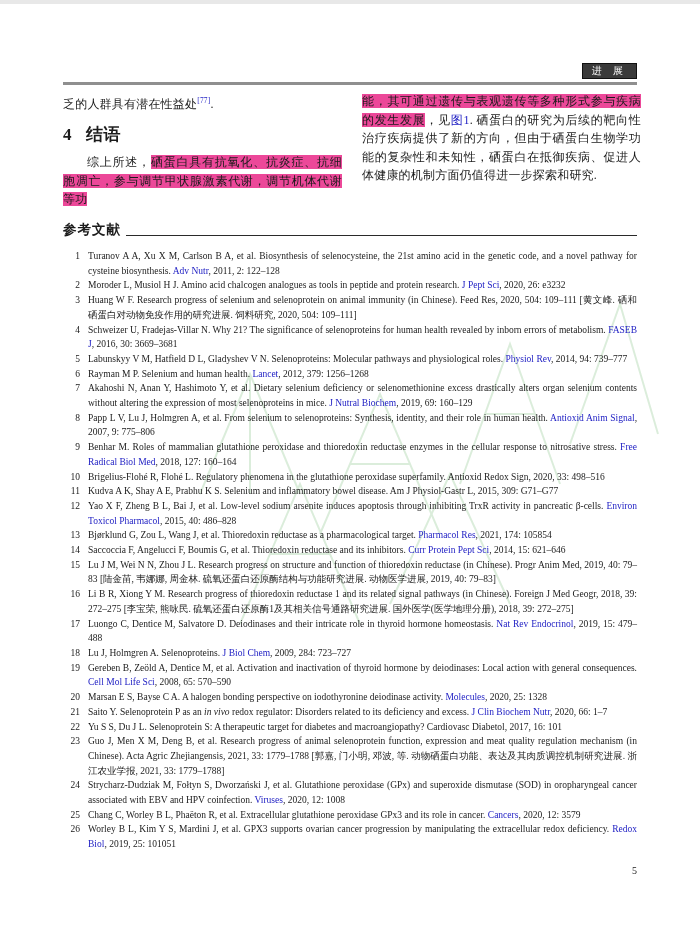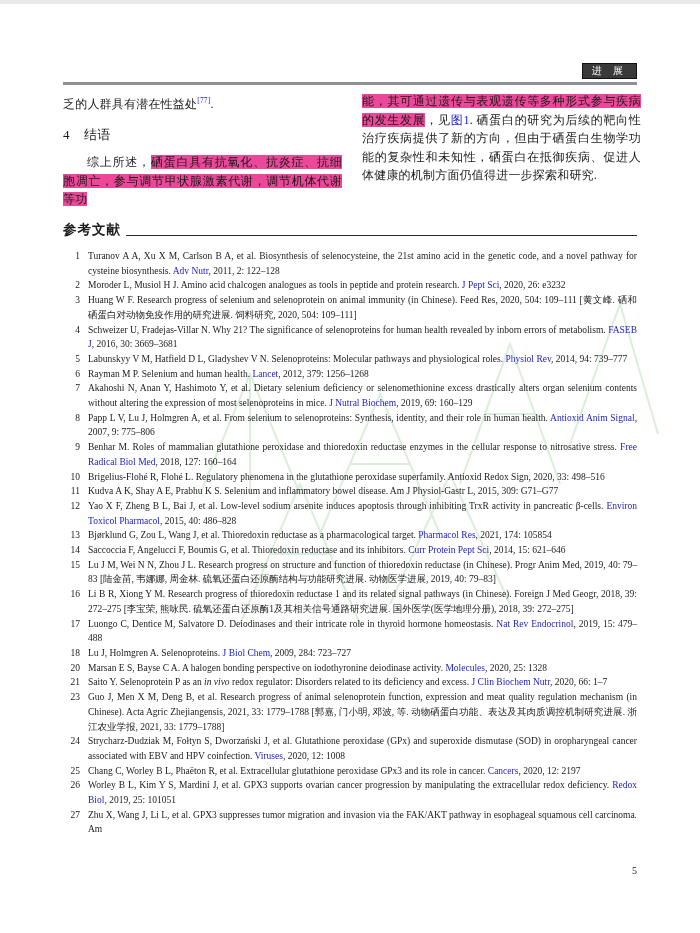--- a/index.html
+++ b/index.html
@@ -20,21 +20,21 @@
   .watermark{position:absolute;left:180px;top:230px;pointer-events:none;opacity:.55;}
   
   .columns{
     position:absolute;left:63px;right:59px;top:88px;
     display:flex;gap:20px;
     font-size:12px;line-height:18.6px;text-align:justify;letter-spacing:.2px;
   }
   .col{flex:1;min-width:0;}
   .columns p{margin:0;}
   .indent{text-indent:2em;}
-  h2.conclusion{font-size:13px;font-weight:normal;margin:12px 0 9px 0;letter-spacing:.5px;}
+  h2.conclusion{font-size:17px;font-weight:bold;margin:12px 0 9px 0;letter-spacing:.5px;}
   h2.conclusion .hnum{margin-right:14px;}
   .hl{background:#ec4899;}
   .link{color:#2222c4;}
   .i{font-style:italic;}
   sup.link{font-size:7.5px;}
   
   .refs-head{
     position:absolute;left:63px;right:63px;top:217px;
     display:flex;align-items:flex-end;gap:5px;
   }
@@ -153,44 +153,48 @@
       </li>
       <li class="ref">
         <span class="no">17</span>
         <div class="body"><span>Luongo C, Dentice M, Salvatore D. Deiodinases and their intricate role in thyroid hormone homeostasis. </span><span class="link">Nat Rev Endocrinol</span><span>, 2019, 15: 479–488</span></div>
       </li>
       <li class="ref">
         <span class="no">18</span>
         <div class="body"><span>Lu J, Holmgren A. Selenoproteins. </span><span class="link">J Biol Chem</span><span>, 2009, 284: 723–727</span></div>
       </li>
       <li class="ref">
+        <span class="no">19</span>
+        <div class="body"><span>Gereben B, Zeöld A, Dentice M, et al. Activation and inactivation of thyroid hormone by deiodinases: Local action with general consequences. </span><span class="link">Cell Mol Life Sci</span><span>, 2008, 65: 570–590</span></div>
+      </li>
+      <li class="ref">
         <span class="no">20</span>
         <div class="body"><span>Marsan E S, Bayse C A. A halogen bonding perspective on iodothyronine deiodinase activity. </span><span class="link">Molecules</span><span>, 2020, 25: 1328</span></div>
       </li>
       <li class="ref">
         <span class="no">21</span>
         <div class="body"><span>Saito Y. Selenoprotein P as an </span><span class="i">in vivo</span><span> redox regulator: Disorders related to its deficiency and excess. </span><span class="link">J Clin Biochem Nutr</span><span>, 2020, 66: 1–7</span></div>
       </li>
       <li class="ref">
+        <span class="no">22</span>
+        <div class="body"><span>Yu S S, Du J L. Selenoprotein S: A therapeutic target for diabetes and macroangiopathy? Cardiovasc Diabetol, 2017, 16: 101</span></div>
+      </li>
+      <li class="ref">
         <span class="no">23</span>
         <div class="body"><span>Guo J, Men X M, Deng B, et al. Research progress of animal selenoprotein function, expression and meat quality regulation mechanism (in Chinese). Acta Agric Zhejiangensis, 2021, 33: 1779–1788 [郭嘉, 门小明, 邓波, 等. 动物硒蛋白功能、表达及其肉质调控机制研究进展. 浙江农业学报, 2021, 33: 1779–1788]</span></div>
       </li>
       <li class="ref">
         <span class="no">24</span>
         <div class="body"><span>Strycharz-Dudziak M, Fołtyn S, Dworzański J, et al. Glutathione peroxidase (GPx) and superoxide dismutase (SOD) in oropharyngeal cancer associated with EBV and HPV coinfection. </span><span class="link">Viruses</span><span>, 2020, 12: 1008</span></div>
       </li>
       <li class="ref">
         <span class="no">25</span>
-        <div class="body"><span>Chang C, Worley B L, Phaëton R, et al. Extracellular glutathione peroxidase GPx3 and its role in cancer. </span><span class="link">Cancers</span><span>, 2020, 12: 2197</span></div>
+        <div class="body"><span>Chang C, Worley B L, Phaëton R, et al. Extracellular glutathione peroxidase GPx3 and its role in cancer. </span><span class="link">Cancers</span><span>, 2020, 12: 3579</span></div>
       </li>
       <li class="ref">
         <span class="no">26</span>
         <div class="body"><span>Worley B L, Kim Y S, Mardini J, et al. GPX3 supports ovarian cancer progression by manipulating the extracellular redox deficiency. </span><span class="link">Redox Biol</span><span>, 2019, 25: 101051</span></div>
       </li>
-      <li class="ref">
-        <span class="no">27</span>
-        <div class="body"><span>Zhu X, Wang J, Li L, et al. GPX3 suppresses tumor migration and invasion via the FAK/AKT pathway in esophageal squamous cell carcinoma. Am</span></div>
-      </li>
     </ol>
 
   <div class="pagenum">5</div>
 
 </div>
 
 </body></html>

